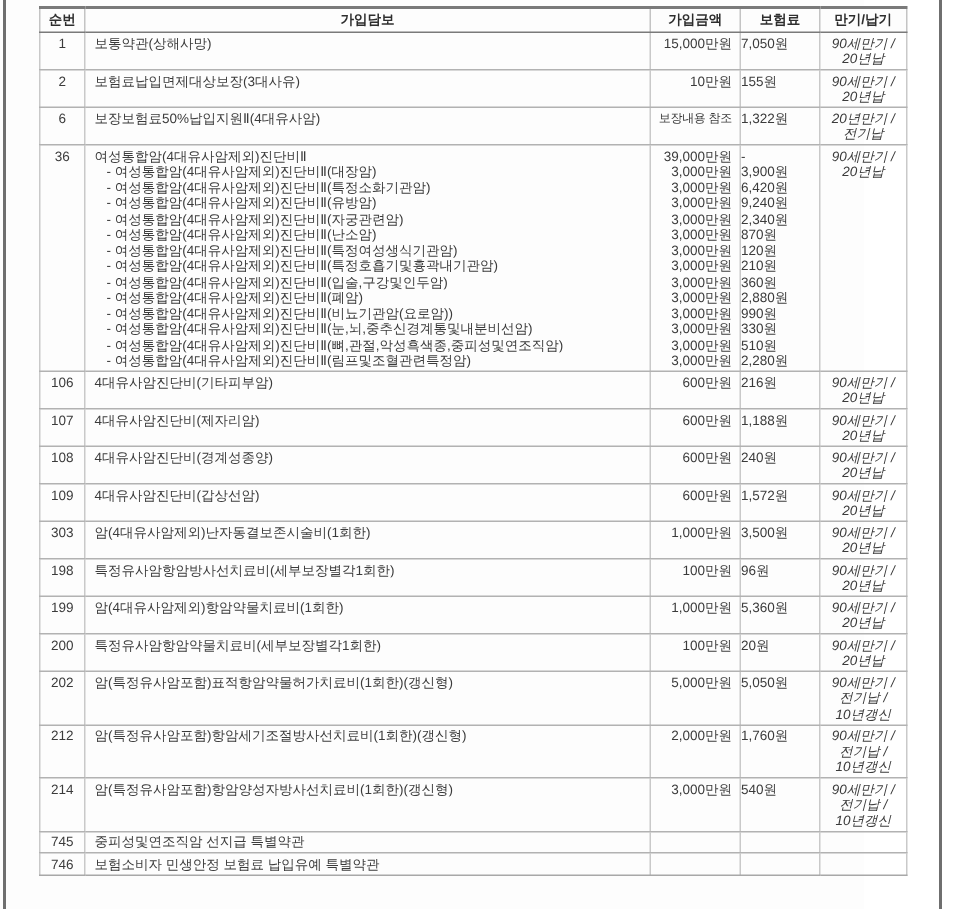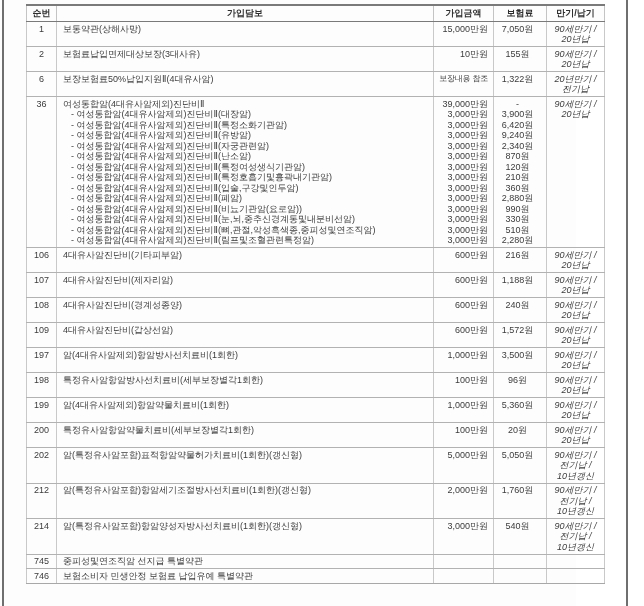--- a/index.html
+++ b/index.html
@@ -58,21 +58,21 @@
   }
   tr:last-child td { border-bottom: 1px solid #a8a8a8; }
 
   .ln { line-height: 10.5px; white-space: nowrap; overflow: hidden; }
 
   td.cell-no   { text-align: center; color: #3b3b3b; }
   td.cell-name .ln      { padding-left: 6px; text-align: left; }
   td.cell-name .ln.sub  { padding-left: 14px; }
   td.cell-amount .ln    { padding-right: 5px; text-align: right; }
   td.cell-amount .ln.ref{ font-size: 8px; letter-spacing: -0.2px; }
-  td.cell-premium .ln   { padding-right: 5px; text-align: center; }
+  td.cell-premium .ln   { padding-right: 5px; text-align: left; }
   td.cell-term .ln      { text-align: center; font-style: italic; }
 </style>
 </head>
 <body>
 
 <div class="page">
   <div class="page-border left"></div>
   <div class="page-border right"></div>
 
   <table class="coverage-table">
@@ -271,24 +271,24 @@
           <td class="cell-premium">
             <div class="ln">1,572원</div>
           </td>
           <td class="cell-term">
             <div class="ln">90세만기 /</div>
             <div class="ln">20년납</div>
           </td>
         </tr>
         <tr>
           <td class="cell-no">
-            <div class="ln">197</div>
-          </td>
-          <td class="cell-name">
-            <div class="ln">암(4대유사암제외)항암방사선치료비(1회한)</div>
+            <div class="ln">303</div>
+          </td>
+          <td class="cell-name">
+            <div class="ln">암(4대유사암제외)난자동결보존시술비(1회한)</div>
           </td>
           <td class="cell-amount">
             <div class="ln">1,000만원</div>
           </td>
           <td class="cell-premium">
             <div class="ln">3,500원</div>
           </td>
           <td class="cell-term">
             <div class="ln">90세만기 /</div>
             <div class="ln">20년납</div>

